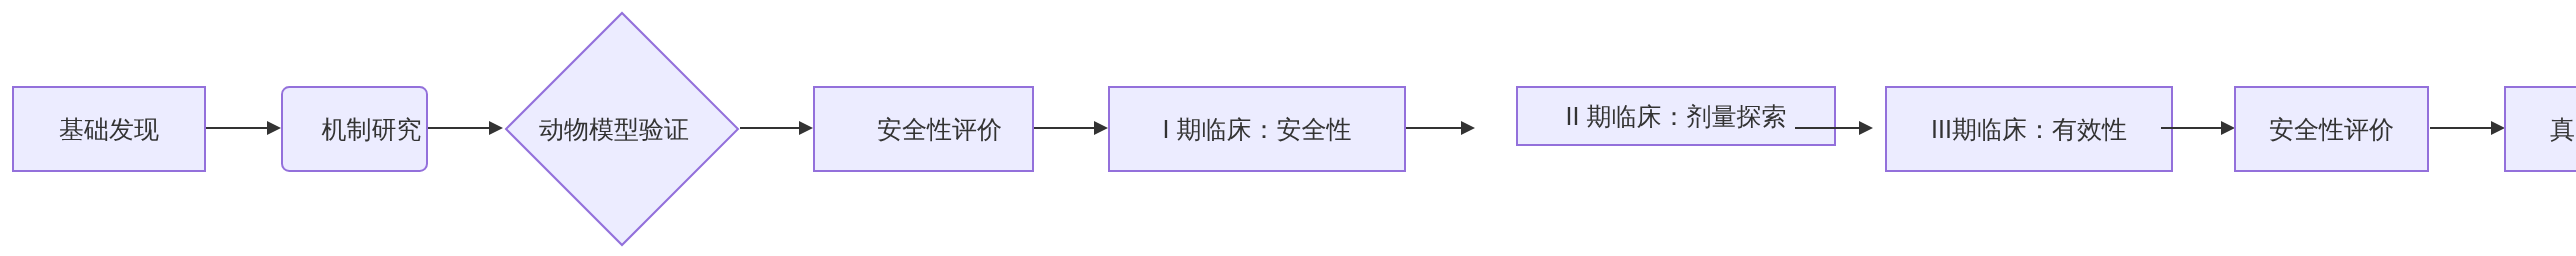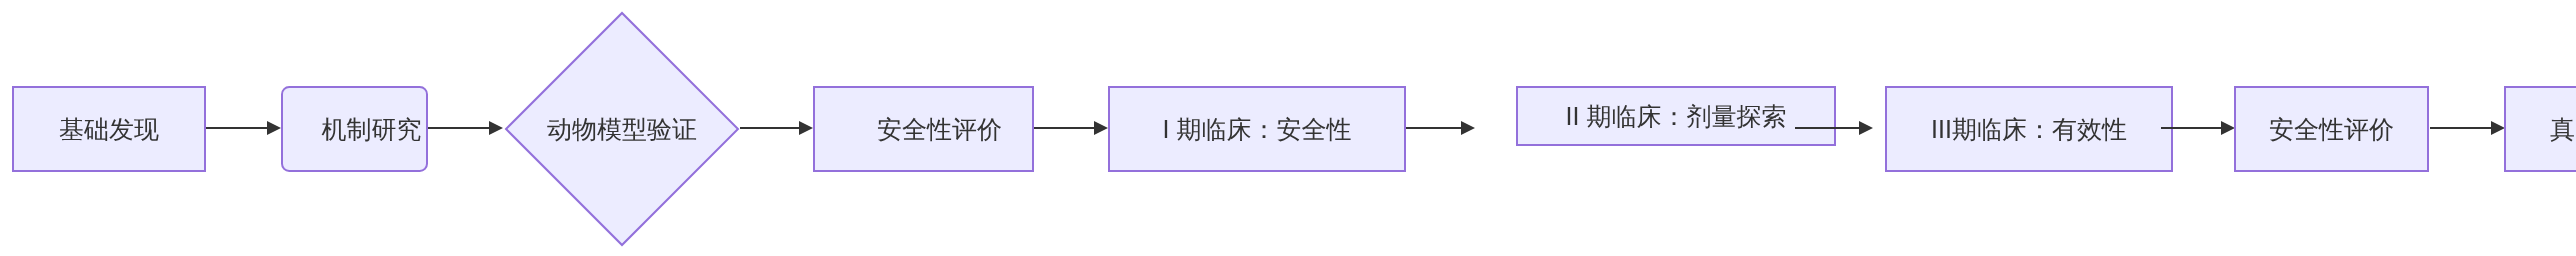--- a/index.html
+++ b/index.html
@@ -34,21 +34,21 @@
     font-size: 25px;
     color: var(--text-color);
     white-space: nowrap;
     text-align: center;
     line-height: 1.3;
   }
   .diamond-wrap {
     position: absolute;
     display: flex;
     align-items: center;
-    justify-content: center;
+    justify-content: flex-start;
   }
   .diamond-shape {
     position: absolute;
     left: 0; top: 0;
     width: 100%; height: 100%;
     background: var(--node-fill);
     border: 2.1px solid var(--node-border);
     transform: rotate(45deg);
   }
   .diamond-wrap .node-label { position: relative; z-index: 2; }

